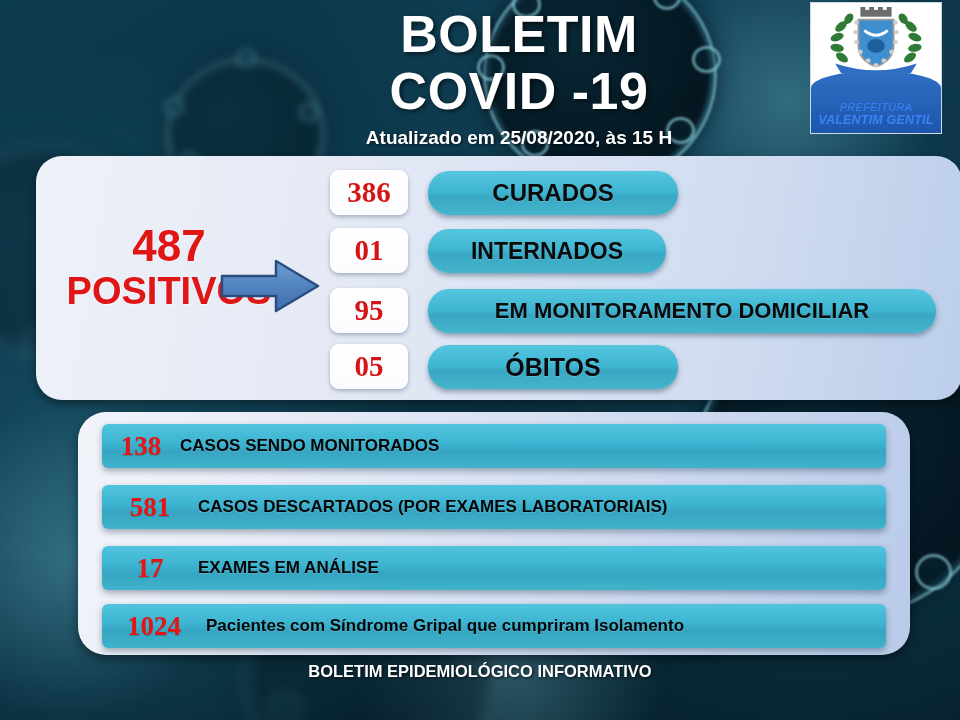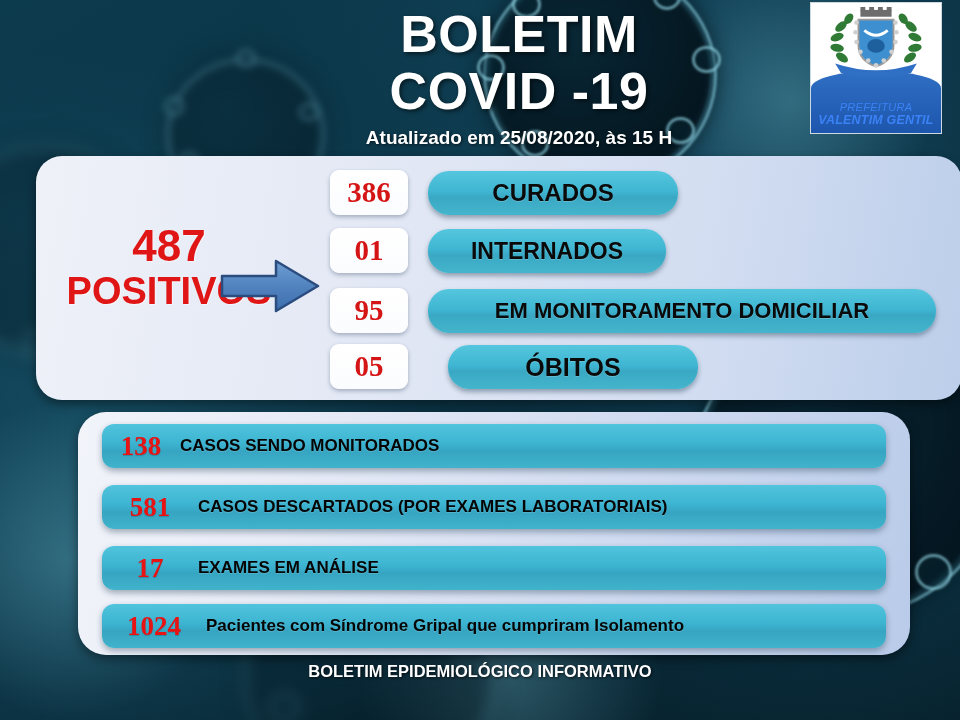--- a/index.html
+++ b/index.html
@@ -152,21 +152,21 @@
     position:absolute; left:78px; top:412px;
     width:832px; height:243px;
     border-radius:28px;
     background:linear-gradient(105deg,#f2f4fa 0%,#e7ebf6 26%,#cfdaf0 66%,#b9cbe9 100%);
     box-shadow:0 4px 11px rgba(0,0,0,.45);
   }
 
   .stat-row {
     position:absolute; left:24px;
     width:784px; height:44px;
-    border-radius:12px;
+    border-radius:6px;
     background:linear-gradient(180deg,#52c4dd 0%,#3cb4d1 44%,#36a5c2 62%,#41b3cb 100%);
     box-shadow:0 3px 6px rgba(30,60,80,.40);
     display:flex; align-items:center;
   }
   .stat-num {
     color:#e81414; font-weight:bold; font-size:27px;
     font-family:"Liberation Serif", serif;
     text-align:center; flex:0 0 auto;
     text-shadow:0 1px 1px rgba(0,0,0,.18);
   }
@@ -327,21 +327,21 @@
   </svg>
 
   <div id="breakdown-layer">
       <div class="num-box" style="top: 170px;">386</div>
       <div class="tag-bar" style="top: 171px; width: 250px; font-size: 24px;">CURADOS</div>
       <div class="num-box" style="top: 228px;">01</div>
       <div class="tag-bar" style="top: 229px; width: 238px; font-size: 23px;">INTERNADOS</div>
       <div class="num-box" style="top: 288px;">95</div>
       <div class="tag-bar" style="top: 289px; width: 508px; font-size: 22px;">EM MONITORAMENTO DOMICILIAR</div>
       <div class="num-box" style="top: 344px;">05</div>
-      <div class="tag-bar" style="top: 345px; width: 250px; font-size: 25px; margin-left: 20px;">ÓBITOS</div>
+      <div class="tag-bar" style="top: 345px; width: 250px; font-size: 25px;">ÓBITOS</div>
     </div>
 
   <div id="bottom-panel">
       <div class="stat-row" style="top: 12px;">
         <span class="stat-num" style="width: 78px;">138</span>
         <span class="stat-text">CASOS SENDO MONITORADOS</span>
       </div>
       <div class="stat-row" style="top: 73px;">
         <span class="stat-num" style="width: 96px;">581</span>
         <span class="stat-text">CASOS DESCARTADOS (POR EXAMES LABORATORIAIS)</span>

